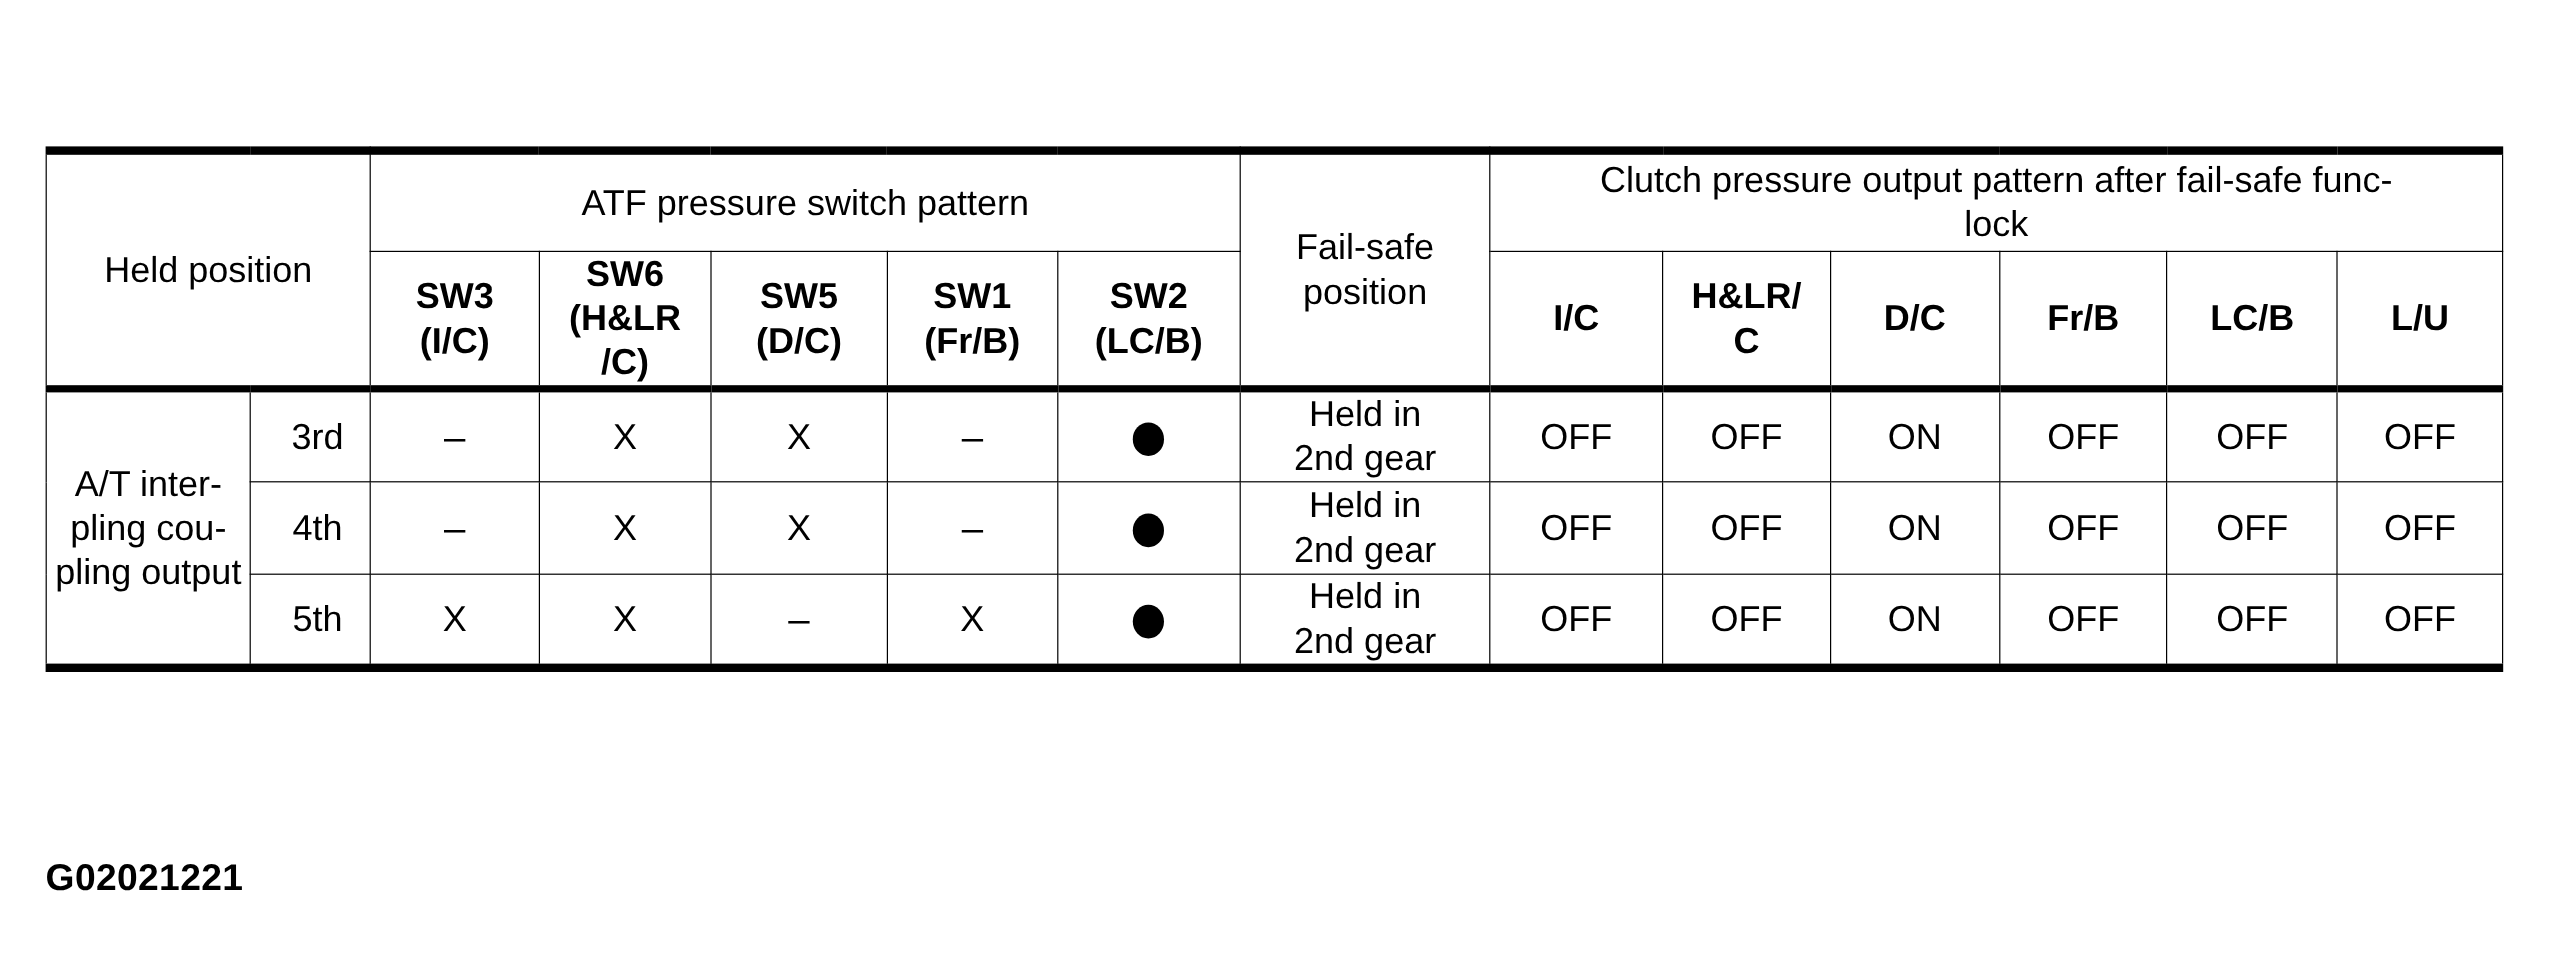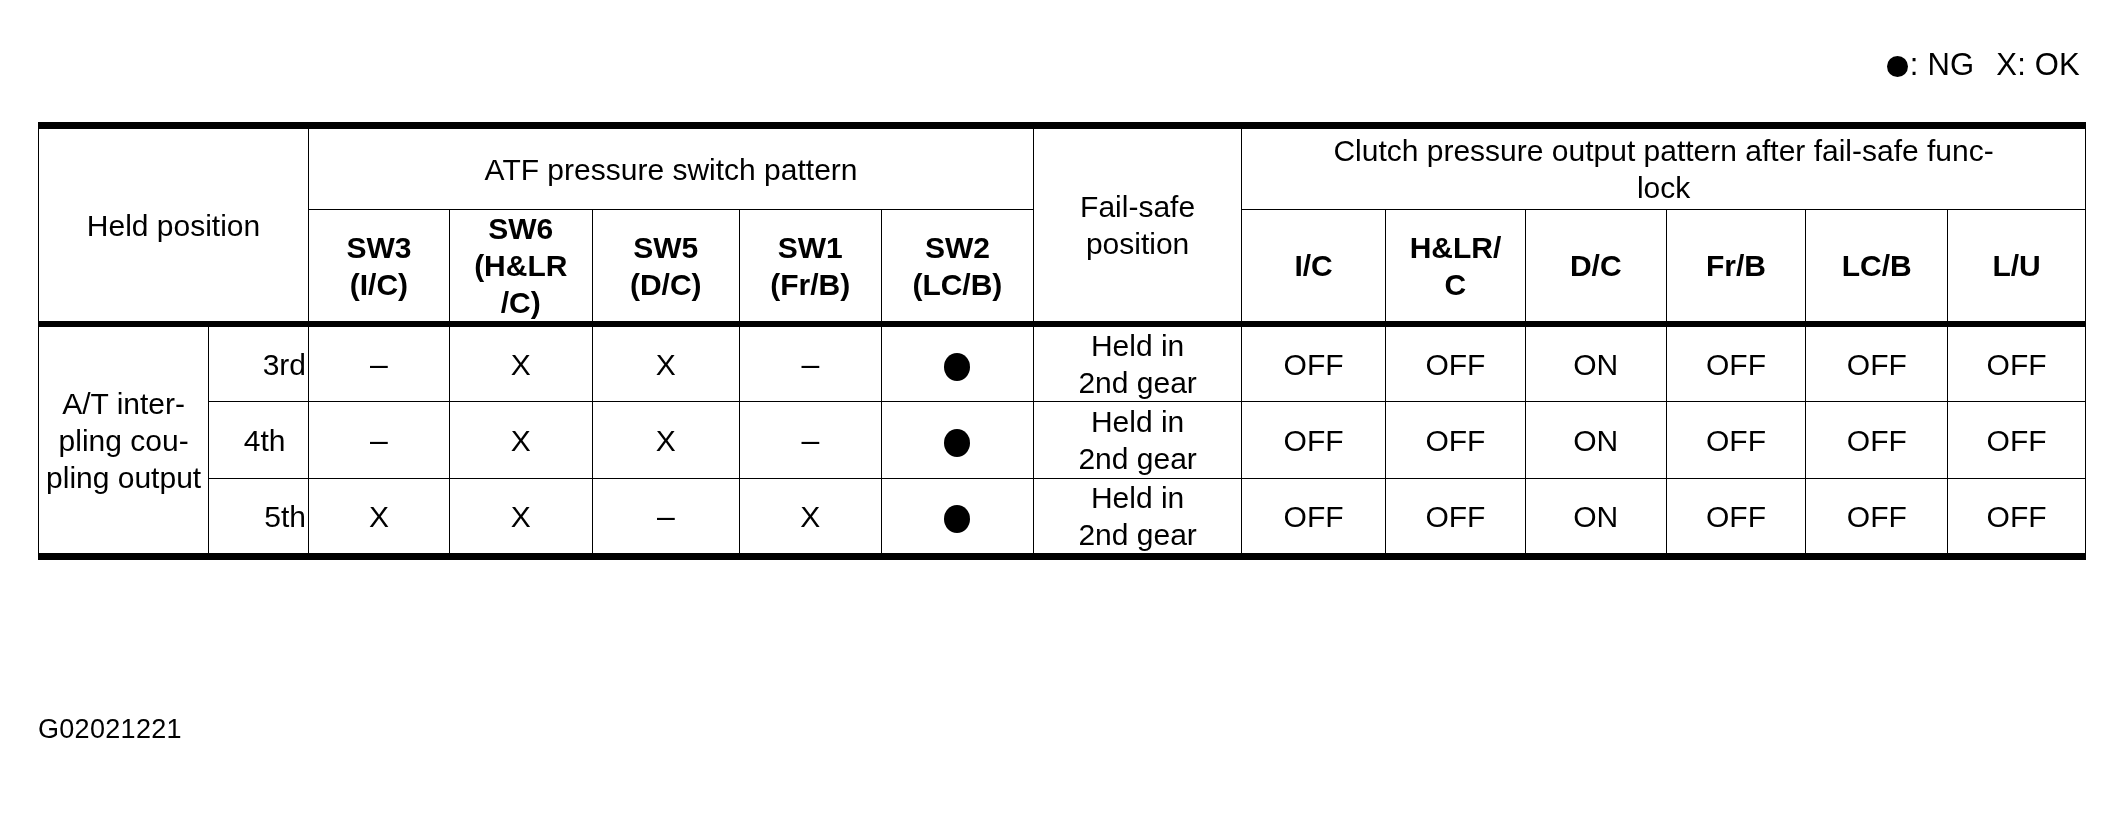--- a/index.html
+++ b/index.html
@@ -84,33 +84,30 @@
     background: #000;
     vertical-align: middle;
   }
   .dash { font-size: 32px; }
 
   
   .footer-id {
     position: absolute;
     left: 38px;
     top: 714px;
-    font-size: 27px;
-    font-weight: normal;
+    font-size: 31px;
+    font-weight: bold;
     letter-spacing: 0.3px;
   }
 </style>
 </head>
 <body>
 
 <div class="page">
 
-  <div class="legend">
-    <span class="dot"></span><span>: NG</span><span class="sep"></span><span>X: OK</span>
-  </div>
 
   <div class="table-wrap">
     <table class="fs">
       <colgroup>
         <col style="width:162px">
         <col style="width:95px">
         <col style="width:134px">
         <col style="width:136px">
         <col style="width:140px">
         <col style="width:135px">
@@ -180,21 +177,21 @@
           <div>L/U</div>
         </td>
       </tr>
 
       <tr class="datarow">
         <td rowspan="3" class="thick-top cell-multiline">
           <div>A/T inter-</div>
           <div>pling cou-</div>
           <div>pling output</div>
         </td>
-        <td class="thick-top" style="text-align:right;padding-left:14px">3rd</td>
+        <td class="thick-top" style="text-align:center;padding-left:14px">3rd</td>
         <td class="thick-top dash">–</td>
         <td class="thick-top">X</td>
         <td class="thick-top">X</td>
         <td class="thick-top dash">–</td>
         <td class="thick-top"><span class="mark-dot"></span></td>
         <td class="thick-top cell-multiline">
           <div>Held in</div>
           <div>2nd gear</div>
         </td>
         <td class="thick-top">OFF</td>
@@ -218,21 +215,21 @@
         </td>
         <td>OFF</td>
         <td>OFF</td>
         <td>ON</td>
         <td>OFF</td>
         <td>OFF</td>
         <td>OFF</td>
       </tr>
 
       <tr class="datarow">
-        <td style="text-align:right;padding-left:14px">5th</td>
+        <td style="text-align:center;padding-left:14px">5th</td>
         <td>X</td>
         <td>X</td>
         <td class="dash">–</td>
         <td>X</td>
         <td><span class="mark-dot"></span></td>
         <td class="cell-multiline">
           <div>Held in</div>
           <div>2nd gear</div>
         </td>
         <td>OFF</td>

